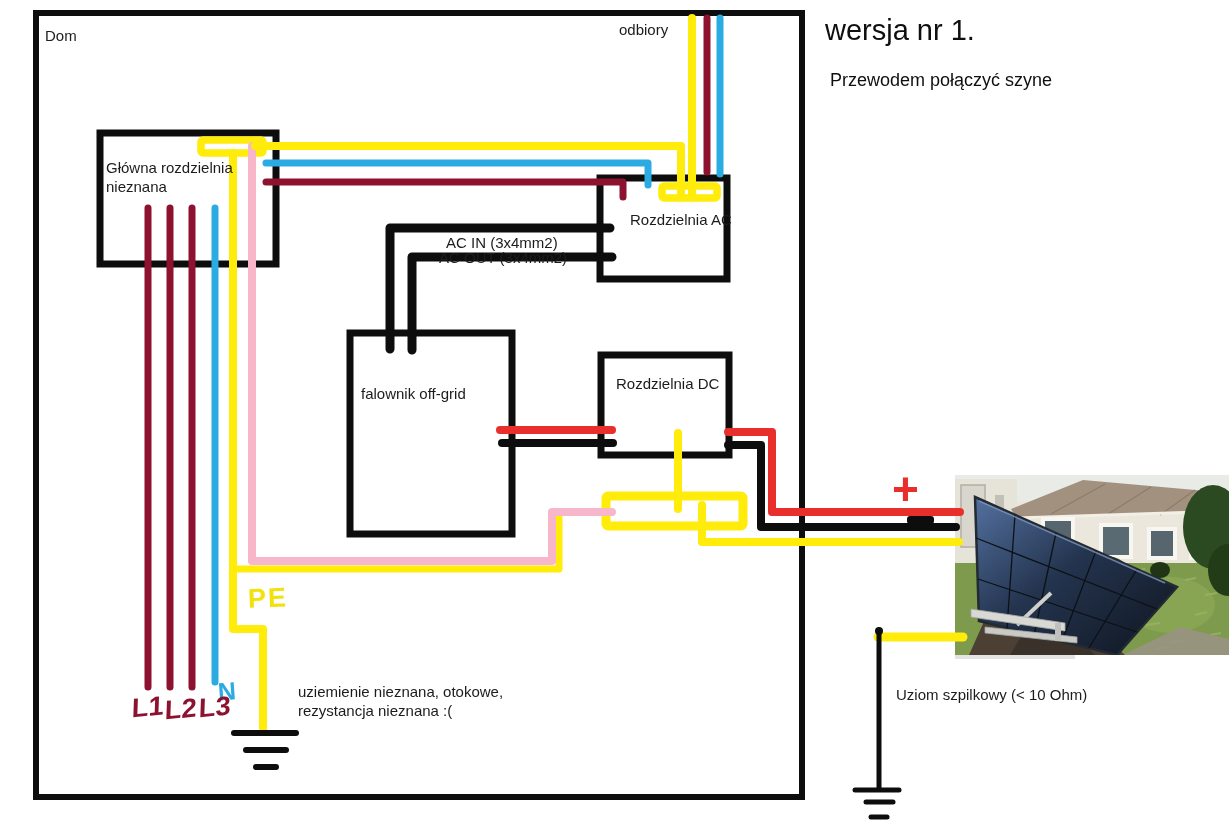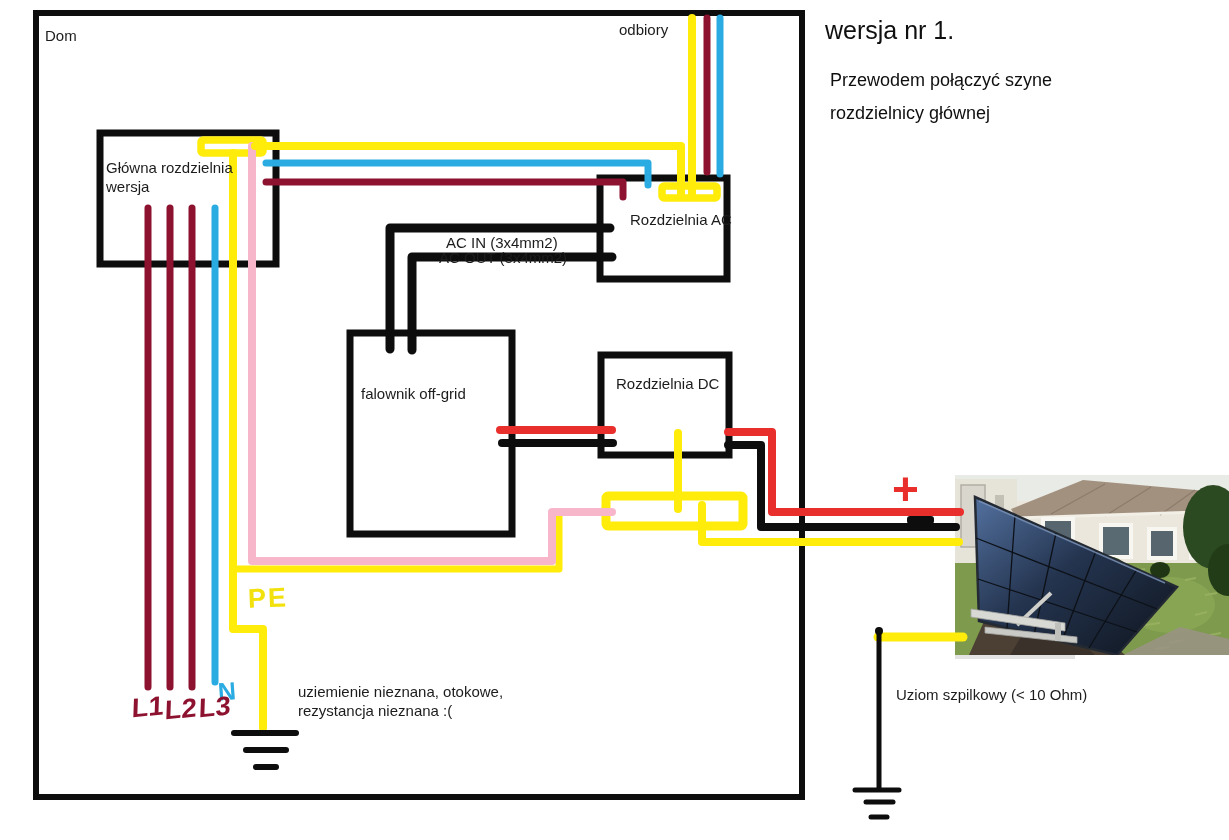--- a/index.html
+++ b/index.html
@@ -5,21 +5,21 @@
   html,body { margin:0; padding:0; background:#ffffff; }
   #canvas {
     position:relative; width:1229px; height:824px; background:#ffffff;
     overflow:hidden; font-family:Liberation Sans, sans-serif;
   }
   #diagram-svg { position:absolute; left:0; top:0; z-index:1; }
   .lbl {
     position:absolute; z-index:2; color:#1c1c1c;
     font-size:15px; line-height:19px; white-space:nowrap;
   }
-  .version { font-size:25px; color:#0f0f0f; }
+  .version { font-size:29px; color:#0f0f0f; }
   .note    { font-size:18px; line-height:33px; color:#0f0f0f; }
   .hand    { font-weight:bold; z-index:2; position:absolute; }
   .pe-hand { color:#f2e10c; font-size:27px; letter-spacing:2px; transform:rotate(-2deg); }
   .n-hand  { color:#2aabe2; font-size:25px; transform:rotate(-4deg); }
   .l-hand  { color:#8d1230; font-size:27px; transform:skewX(-8deg) rotate(-6deg); }
   .plus    { color:#e92f2c; font-size:46px; font-weight:bold; line-height:1; }
 </style>
 </head>
 <body>
 
@@ -169,21 +169,21 @@
     </g>
 
     <rect x="907" y="516" width="27" height="8" rx="3" fill="#0d0d0d"></rect>
   </svg>
 
   <div class="lbl" style="left:45px; top:26px;">Dom</div>
   <div class="lbl" style="left:619px; top:20px;">odbiory</div>
 
   <div class="lbl" style="left:106px; top:158px;">
     <div>Główna rozdzielnia</div>
-    <div>wersja</div>
+    <div>nieznana</div>
   </div>
 
   <div class="lbl" style="left:630px; top:210px;">Rozdzielnia AC</div>
   <div class="lbl" style="left:446px; top:233px;">AC IN (3x4mm2)</div>
   <div class="lbl" style="left:439px; top:248px;">AC OUT (3x4mm2)</div>
   <div class="lbl" style="left:361px; top:384px;">falownik off-grid</div>
   <div class="lbl" style="left:616px; top:374px;">Rozdzielnia DC</div>
 
 
   <div class="lbl" style="left:298px; top:682px;">
@@ -197,16 +197,15 @@
   <div class="hand n-hand" style="left:218px; top:677px;">N</div>
   <div class="hand l-hand" style="left:132px; top:692px;">L1</div>
   <div class="hand l-hand" style="left:165px; top:694px;">L2</div>
   <div class="hand l-hand" style="left:199px; top:692px;">L3</div>
 
   <div class="hand plus" style="left:892px; top:466px;">+</div>
 
   <div class="lbl version" style="left:825px; top:21px;">wersja nr 1.</div>
   <div class="lbl note" style="left:830px; top:64px;">
     <div>Przewodem połączyć szyne</div>
-    <div>rozdzielnicy głównej</div>
   </div>
 
 </div>
 
 </body></html>

